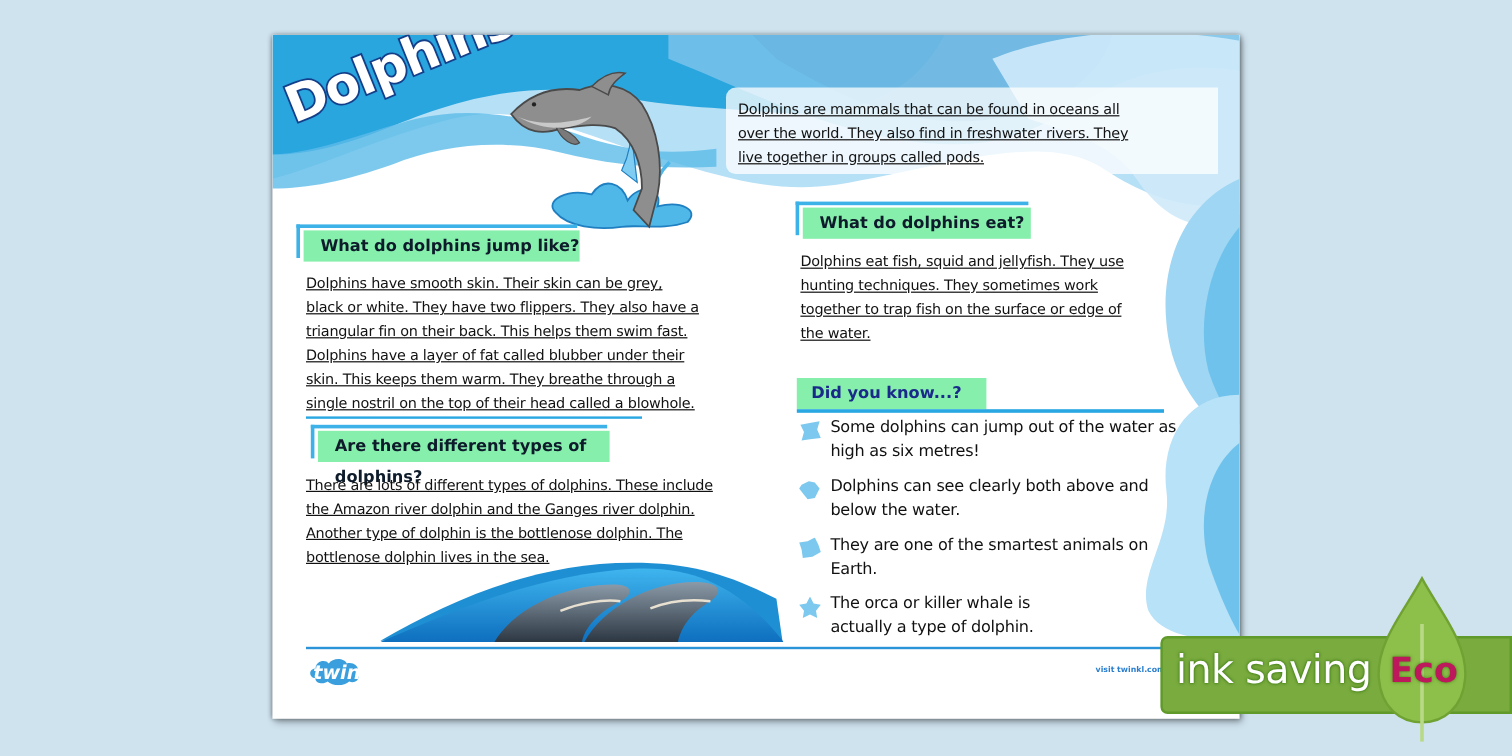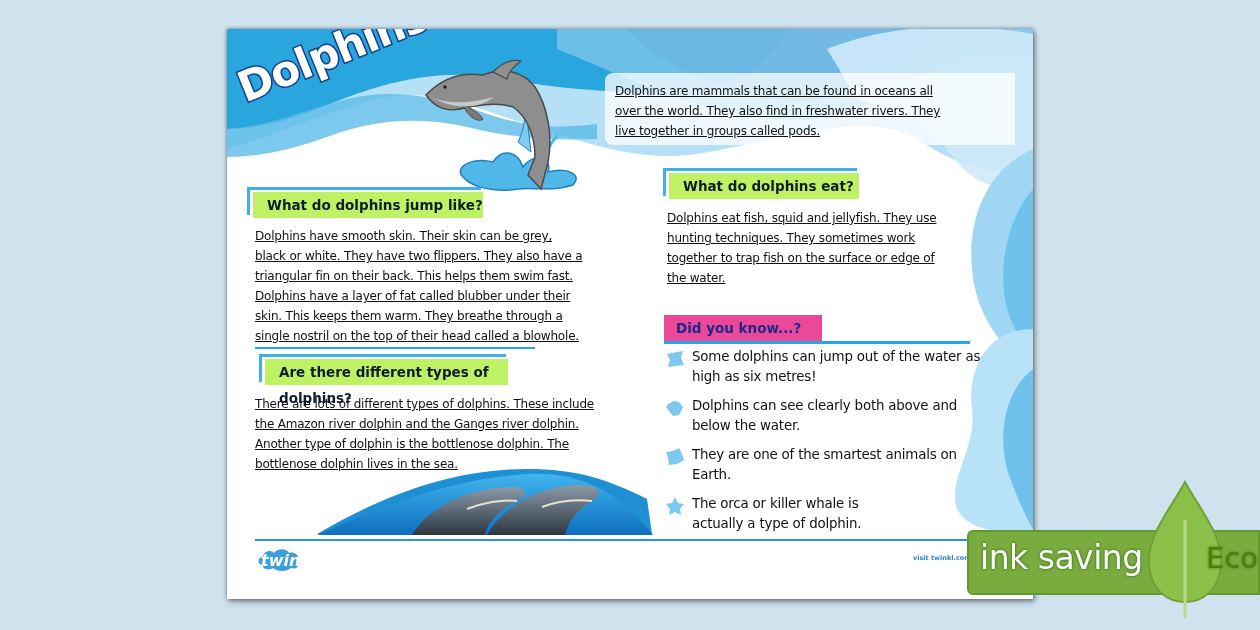--- a/index.html
+++ b/index.html
@@ -26,36 +26,36 @@
   .intro-box {
     position:absolute; left:378px; top:44px; width:410px; height:72px;
     background:rgba(255,255,255,0.75); border-radius:8px 0 0 8px;
   }
   .txt {
     position:absolute; font-family:"DejaVu Sans", sans-serif; font-size:12px;
     line-height:20px; color:#111; letter-spacing:-0.2px;text-decoration:underline;
   }
   .heading {
     position:absolute; height:26px; box-sizing:border-box;
-    background:#bef264; color:#0d1b2a; font-weight:bold; font-size:13.5px;
+    background:#86efac; color:#0d1b2a; font-weight:bold; font-size:13.5px;
     line-height:26px; padding-left:14px;
   }
   .heading::before {
     content:""; position:absolute; left:-4px; top:-5px; right:4px; bottom:4px;
     border:2px solid rgba(41,167,226,0.55); z-index:-1;
   }
   .heading .frame {
     position:absolute; left:-6px; top:-5px; right:2px; height:3px; background:#3cb2e8;
   }
   .heading .frame2 {
     position:absolute; left:-6px; top:-5px; width:3px; bottom:3px; background:#3cb2e8;
   }
   .dyk {
     position:absolute; left:437px; top:286px; width:158px; height:26px;
-    background:#ec4899; color:#1a2a8a; font-weight:bold; font-size:13.5px;
+    background:#86efac; color:#1a2a8a; font-weight:bold; font-size:13.5px;
     line-height:26px; padding-left:12px; box-sizing:border-box;
   }
   .dyk-line { position:absolute; left:437px; top:312px; width:306px; height:3px; background:#29a7e2; }
   .section-line { position:absolute; height:2px; background:#29a7e2; }
   .facts { position:absolute; left:438px; top:318px; width:320px; }
   .fact { position:relative; padding-left:27px; margin-bottom:9px; font-size:13.4px; line-height:20px; color:#111; letter-spacing:-0.2px; }
   .fact .star { position:absolute; left:0; top:3px; width:20px; height:18px; }
   .footer-line { position:absolute; left:28px; top:510px; width:760px; height:2px; background:#2b93d8; }
   .twinkl {
     position:absolute; left:30px; top:518px; width:44px; height:24px;
@@ -71,22 +71,22 @@
     background:#7aab3f; border:2px solid #5f9a2a; border-radius:6px 0 0 6px; box-sizing:border-box;
   }
   .eco-text {
     position:absolute; left:980px; top:538px; font-family:"DejaVu Sans", sans-serif;
     font-size:33px; color:#ffffff; letter-spacing:-0.5px;
     text-shadow: 0 0 3px #3f7d16, 0 0 2px #3f7d16;
     text-align: right;
   }
   .leaf { position:absolute; left:1145px; top:480px; width:80px; height:140px; }
   .eco-word {
-    position:absolute; left:1206px; top:541px; font-family:"DejaVu Sans", sans-serif;
-    font-weight:normal; font-size:29px; color:#4d7c0f; text-shadow:0 0 3px #3f7d16;
+    position:absolute; left:1158px; top:541px; font-family:"DejaVu Sans", sans-serif;
+    font-weight:bold; font-size:29px; color:#be185d; text-shadow:0 0 3px #3f7d16;
   }
 </style>
 </head>
 <body>
 
 <div class="sheet">
   <svg class="bg-svg" viewBox="0 0 806 570">
 
     <path d="M0 0 H806 V140 C760 150 720 130 690 110 C640 80 560 110 470 125 C420 132 380 120 330 105 C260 85 210 55 150 70 C90 85 40 110 0 120 Z" fill="#b6e0f6"></path>
     <path d="M0 0 H560 C540 40 500 70 420 65 C360 60 330 60 280 50 C200 36 140 60 90 80 C50 96 20 100 0 100 Z" fill="#2aa6df"></path>

